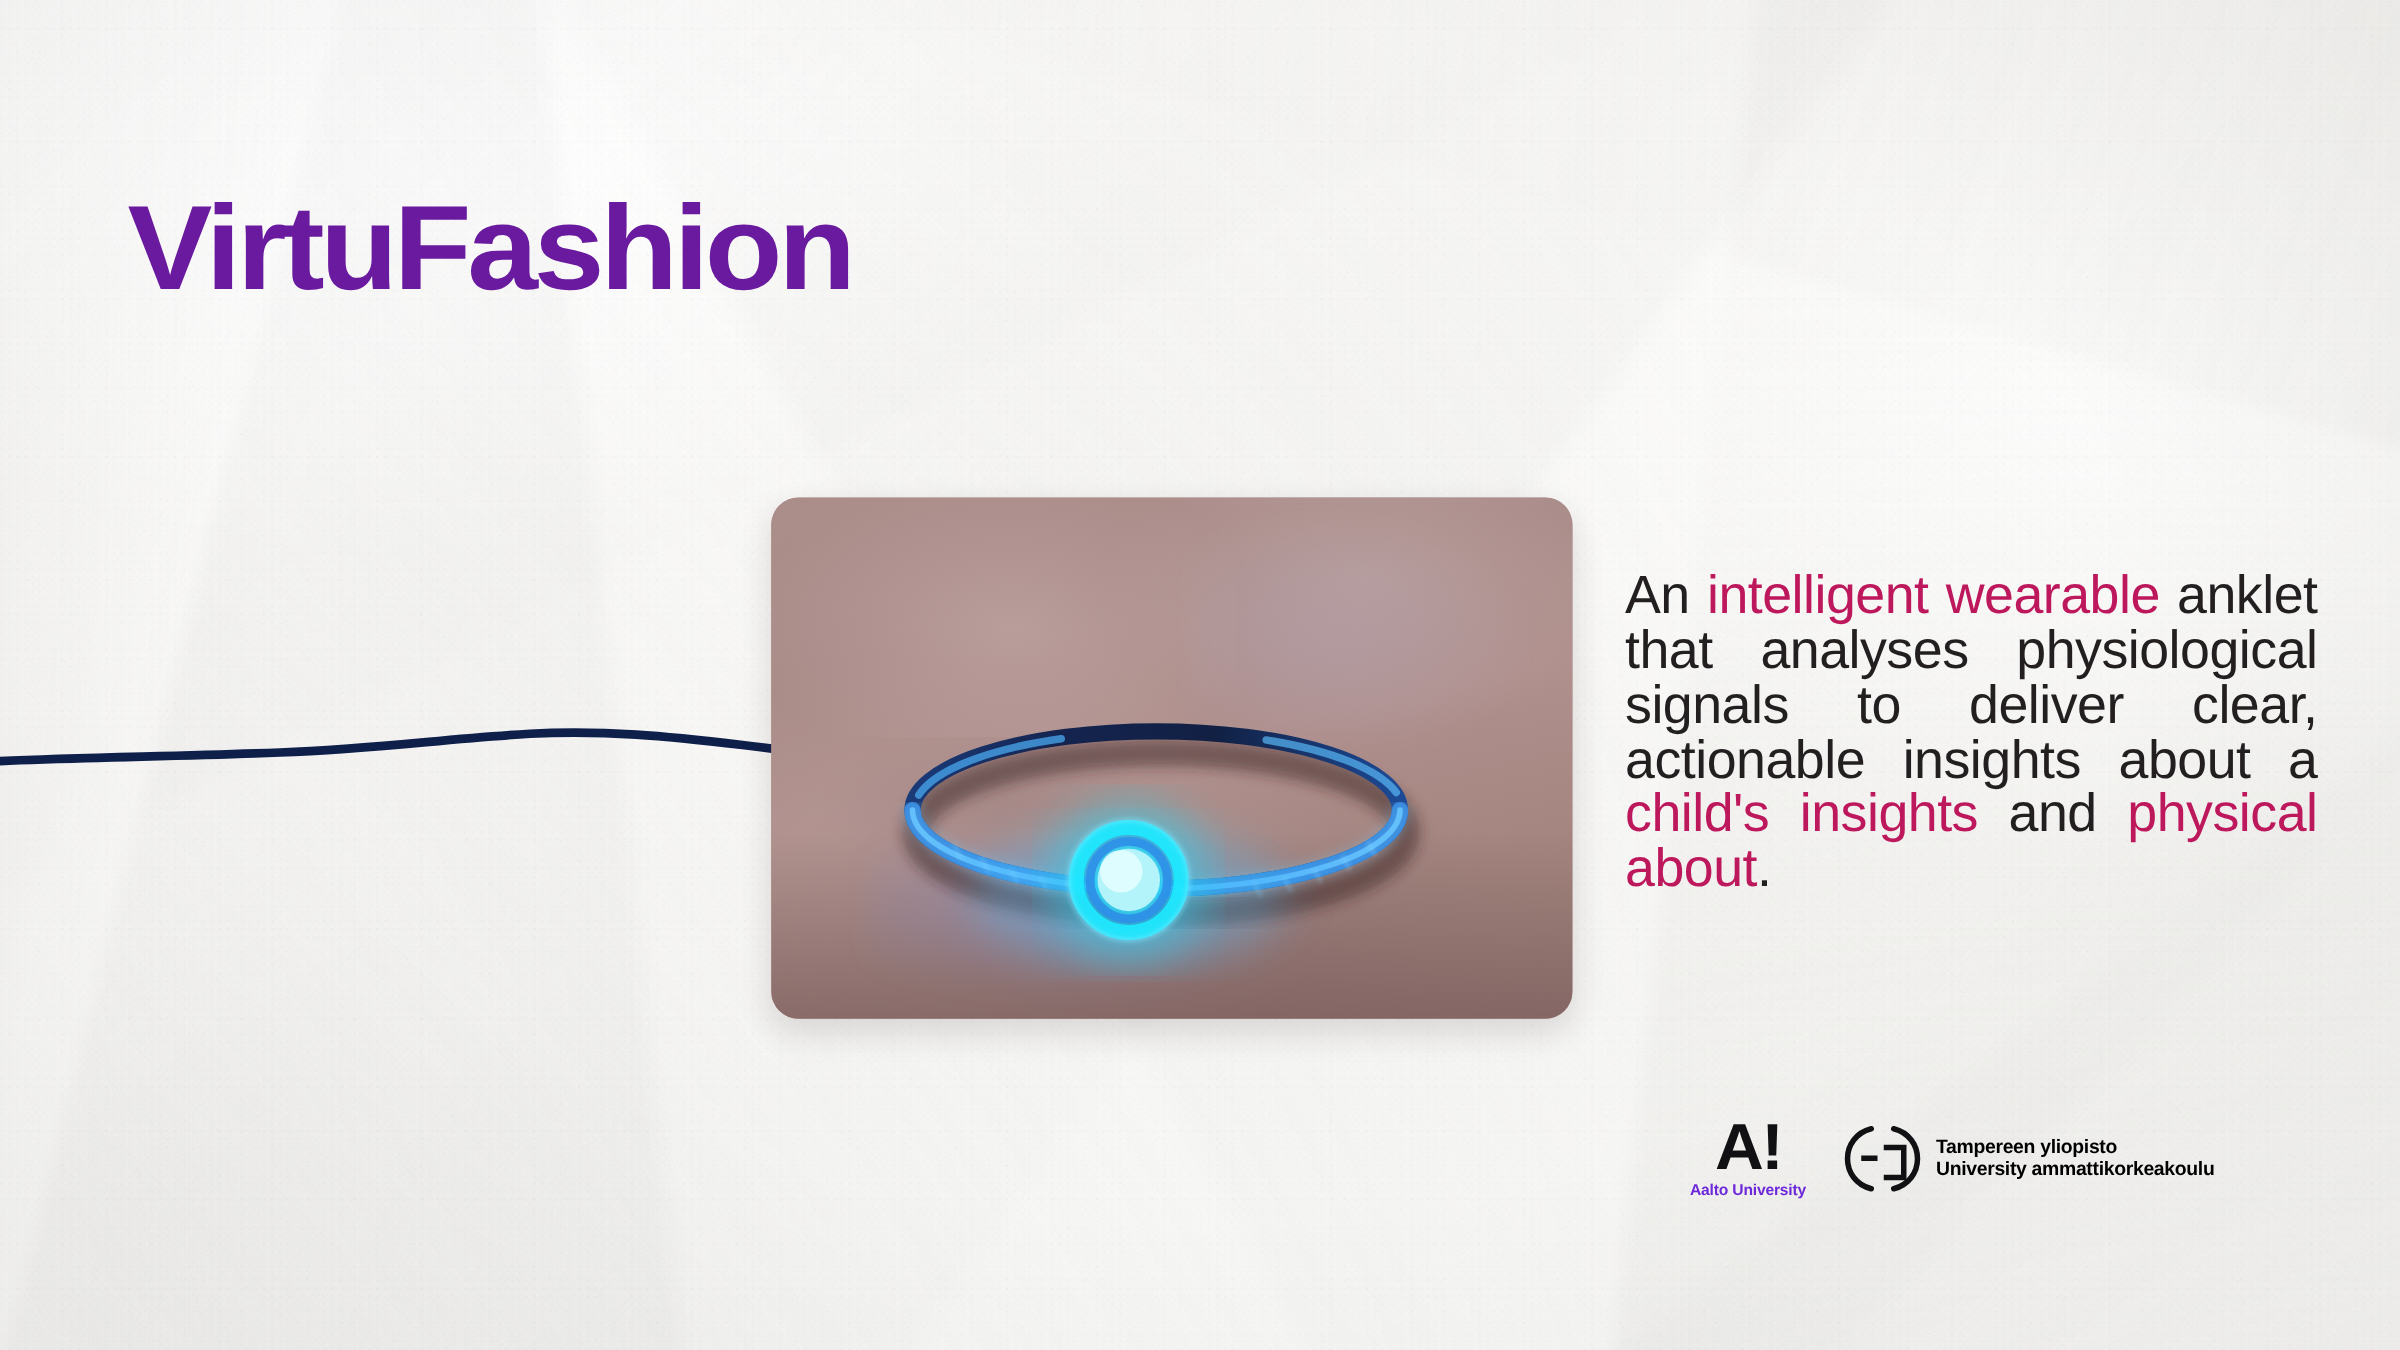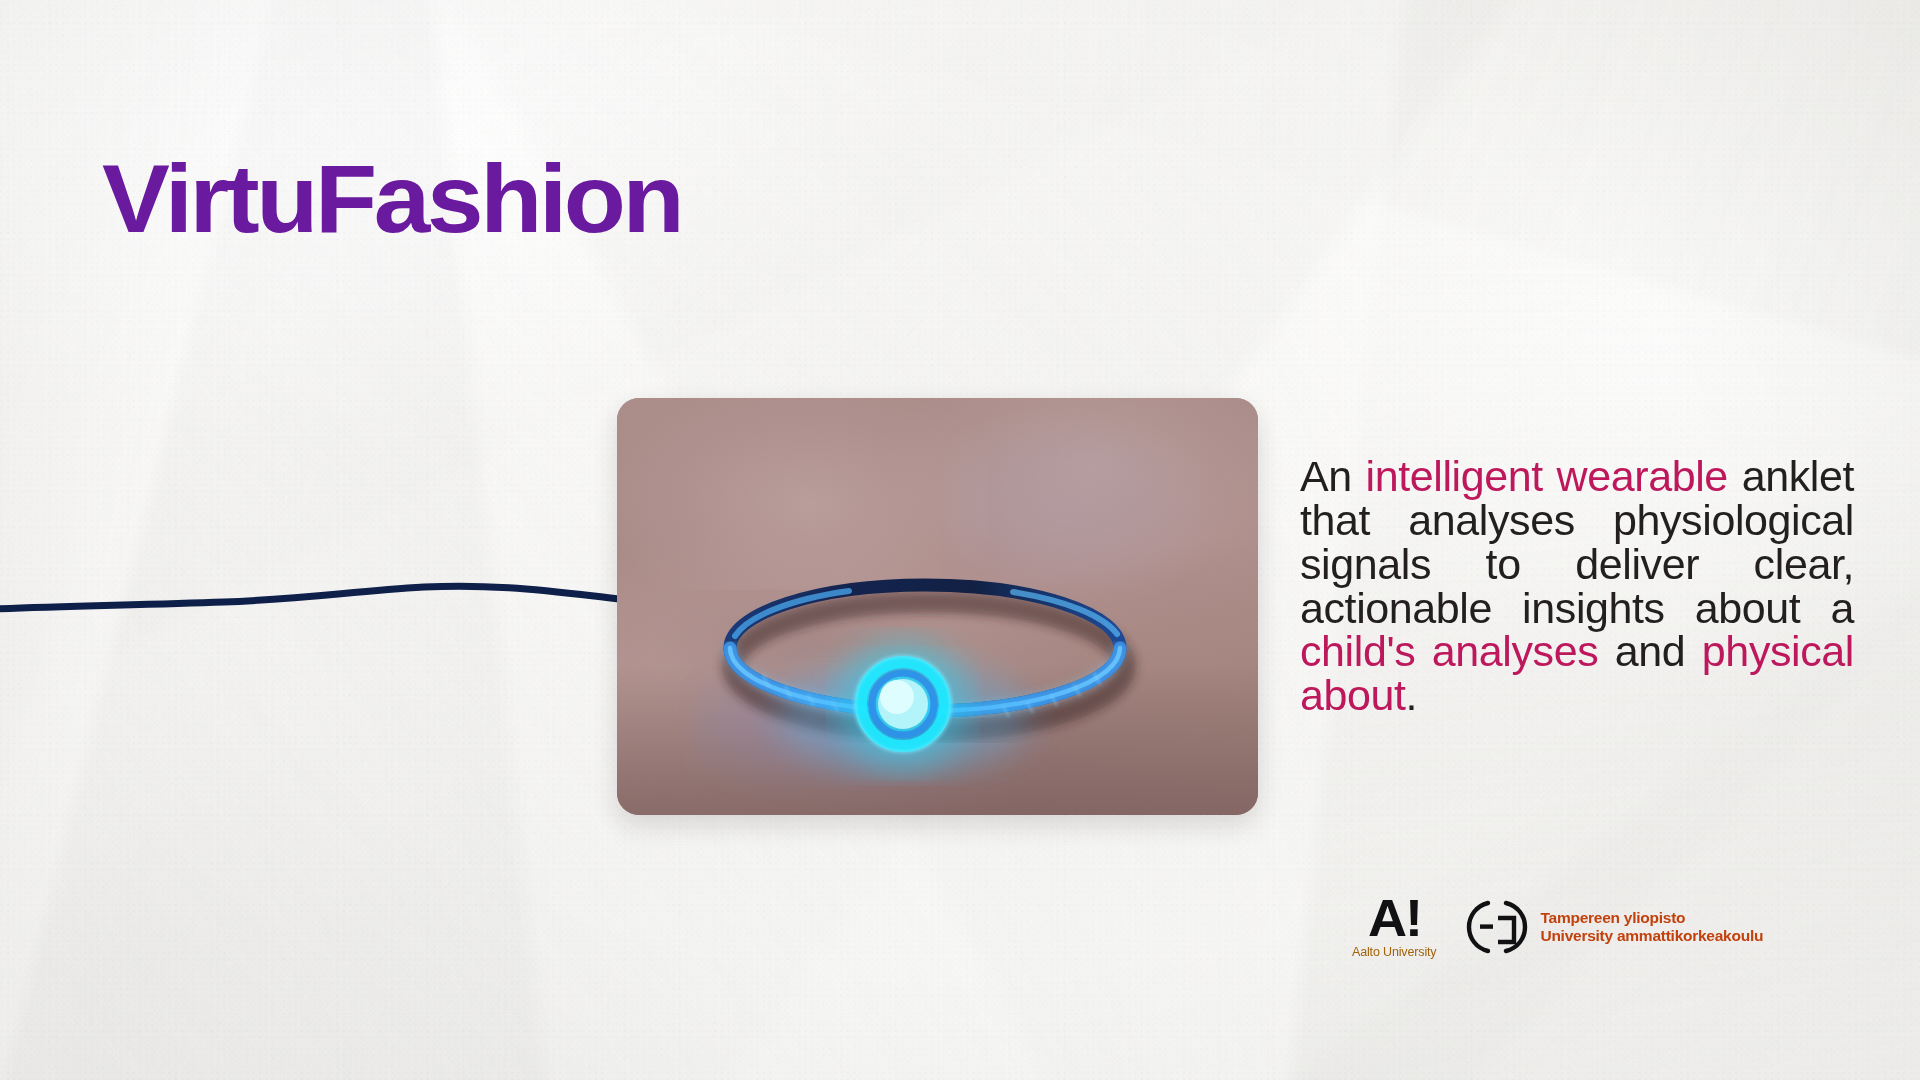--- a/index.html
+++ b/index.html
@@ -154,34 +154,34 @@
     font-family:"Liberation Sans", sans-serif;
     font-weight:700;
     font-size:52px;
     line-height:.9;
     letter-spacing:-2px;
     color:#111113;
     transform:scaleX(1.04);
   }
   .aalto-sub {
     font-family:"Liberation Sans", sans-serif;
-    font-weight:400;
+    font-weight:700;
     font-size:12.5px;
     letter-spacing:-.15px;
-    color:#a16207;
+    color:#6d28d9;
     white-space:nowrap;
   }
   .tampere { display:flex; align-items:center; gap:10px; }
   .tampere-text {
     font-family:"Liberation Sans", sans-serif;
     font-weight:700;
     font-size:15.5px;
     line-height:1.18;
     letter-spacing:-.25px;
-    color:#c2410c;
+    color:#000000;
     white-space:nowrap;
   }
 </style>
 </head>
 <body>
 
 <div id="slide">
 
   <div class="paper-base"></div>
   <div class="paper-creases"></div>
@@ -274,21 +274,21 @@
       <circle cx="286" cy="306" r="31" fill="none" stroke="#2f8fe8" stroke-width="7" opacity=".9"></circle>
       <circle cx="286" cy="306" r="25" fill="#b3f4fb"></circle>
       <circle cx="280" cy="299" r="17" fill="#e4feff" opacity=".85"></circle>
       <circle cx="286" cy="306" r="48" fill="none" stroke="#7fe9ff" stroke-width="3" opacity=".6" filter="url(#tinyBlur)"></circle>
     </svg>
 
     <div class="module-core"></div>
   </div>
 
   <p class="desc">
-    <span>An </span><span class="hl">intelligent wearable</span><span> anklet that analyses physiological signals to deliver clear, actionable insights about a </span><span class="hl">child's analyses</span><span> and </span><span class="hl">physical about</span><span>.</span>
+    <span>An </span><span class="hl">intelligent wearable</span><span> anklet that analyses physiological signals to deliver clear, actionable insights about a </span><span class="hl">child's insights</span><span> and </span><span class="hl">physical about</span><span>.</span>
   </p>
 
   <div class="logos">
 
     <div class="aalto">
       <div class="aalto-mark">A!</div>
       <div class="aalto-sub">Aalto University</div>
     </div>
 
     <div class="tampere">

